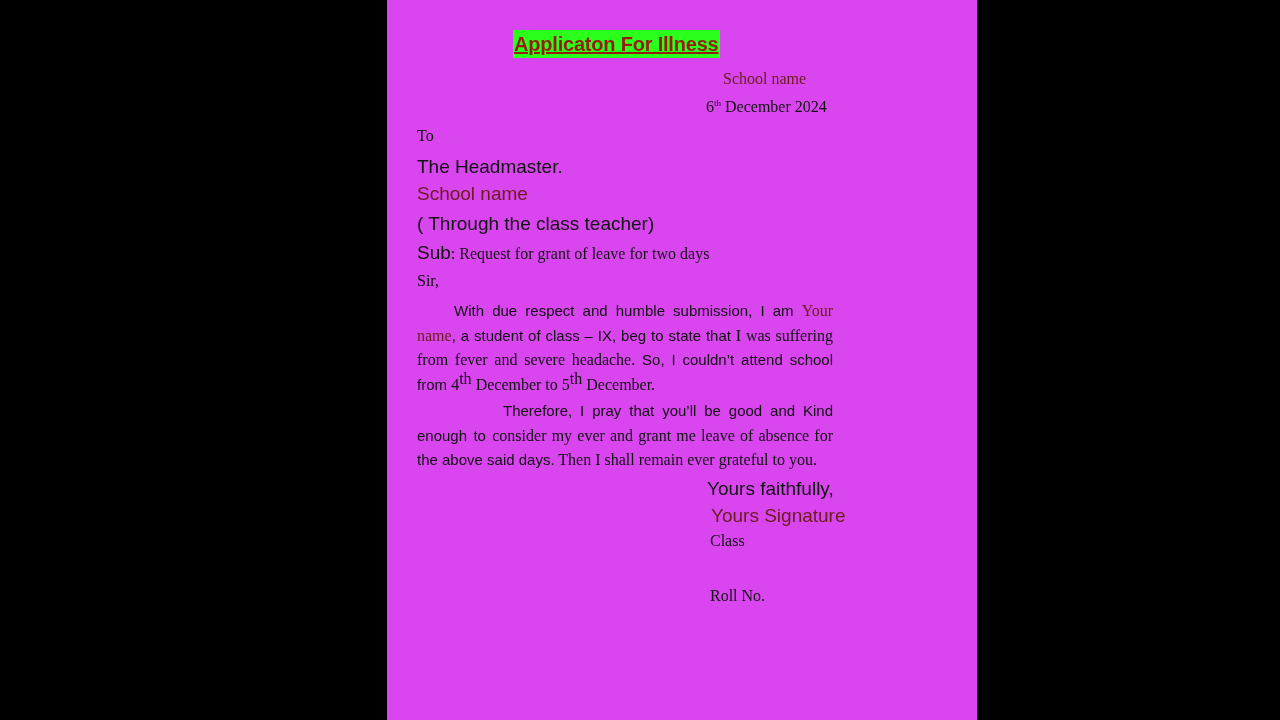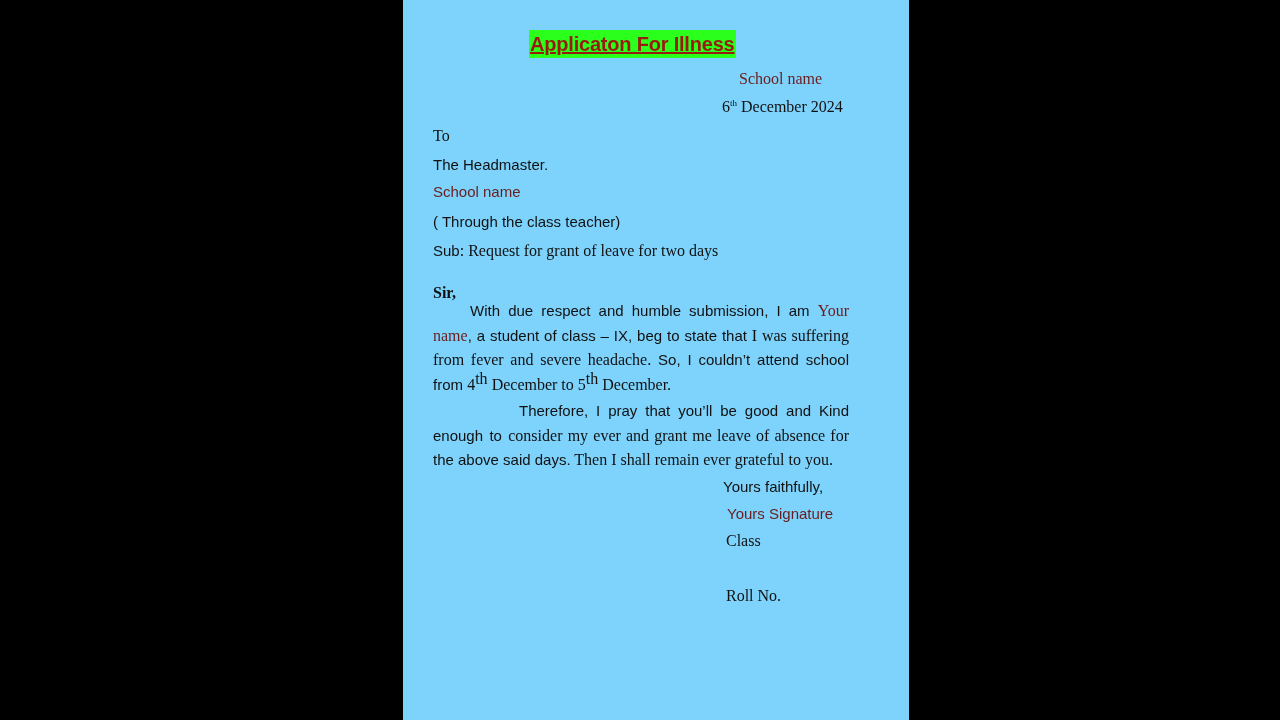--- a/index.html
+++ b/index.html
@@ -1,37 +1,36 @@
 <!DOCTYPE html>
 <html><head>
   <meta charset="utf-8">
   <style>
     html, body { margin: 0; padding: 0; }
     body {
       width: 1280px; height: 720px; background: #000000; overflow: hidden;
       position: relative;
     }
     .page {
-      position: absolute; left: 387px; top: 0; width: 506px; height: 720px;
-      background: #7dd3fc;
-      margin-left: 16px;
+      position: absolute; left: 387px; top: 0; width: 590px; height: 720px;
+      background: #d946ef;
     }
     .abs { position: absolute; white-space: nowrap; }
     .serif { font-family: "Liberation Serif", "DejaVu Serif", serif; }
     .sans { font-family: "Liberation Sans", "DejaVu Sans", sans-serif; }
     .title {
       left: 126px; top: 30px; height: 28px; padding: 0 1px;
       background: #2bff1c; color: #9b1a10;
       font-family: "Liberation Sans", sans-serif; font-weight: bold;
       font-size: 20px; line-height: 28px; text-decoration: underline;
       letter-spacing: -0.2px;
     }
     .maroon { color: #6b1c1c; }
     .black { color: #111111; }
-    .f15 { font-size: 15px; }
+    .f15 { font-size: 19px; }
     .f16 { font-size: 16px; }
     sup { font-size: 9px; vertical-align: 6px; line-height: 0; }
     .para {
       position: absolute; left: 30px; width: 416px; font-size: 15px;
       line-height: 23.5px; color: #111; text-align: justify;
     }
     .para .s { font-family: "Liberation Sans", sans-serif; }
     .para .r { font-family: "Liberation Serif", serif; font-size: 16px; }
   </style>
 </head>
@@ -52,21 +51,21 @@
   <div class="abs sans f15 black" style="left:30px; top:156px;">The Headmaster.</div>
 
   <div class="abs sans f15 maroon" style="left:30px; top:183px;">School name</div>
 
   <div class="abs sans f15 black" style="left:30px; top:213px;">( Through the class teacher)</div>
 
   <div class="abs black" style="left:30px; top:242px;">
     <span class="sans f15" style="font-weight:normal;">Sub</span><span class="serif f16">: Request for grant of leave for two days</span>
   </div>
 
-  <div class="abs serif f16 black" style="left:30px; top:284px;font-weight:bold;">Sir,</div>
+  <div class="abs serif f16 black" style="left:30px; top:272px;">Sir,</div>
 
   <div class="para" style="top:299px; text-indent:37px;">
     <span class="s">With due respect and humble submission, I am </span><span class="r maroon">Your name</span><span class="s">, a student of class – IX, beg to state that </span><span class="r">I was suffering from fever and severe headache.</span><span class="s"> So, I couldn’t attend school from </span><span class="r">4</span><sup class="r">th</sup><span class="r"> December to </span><span class="r">5</span><sup class="r">th</sup><span class="r"> December.</span>
   </div>
 
   <div class="para" style="top:399px; text-indent:86px;">
     <span class="s" style="word-spacing:1px;">Therefore, I pray that you’ll be good and Kind enough to </span><span class="r">consider my ever and grant me leave of absence for</span><span class="s"> the above said days.</span><span class="r"> Then I shall remain ever grateful to you.</span>
   </div>
 
   <div class="abs sans f15 black" style="left:320px; top:478px;">Yours faithfully,</div>

